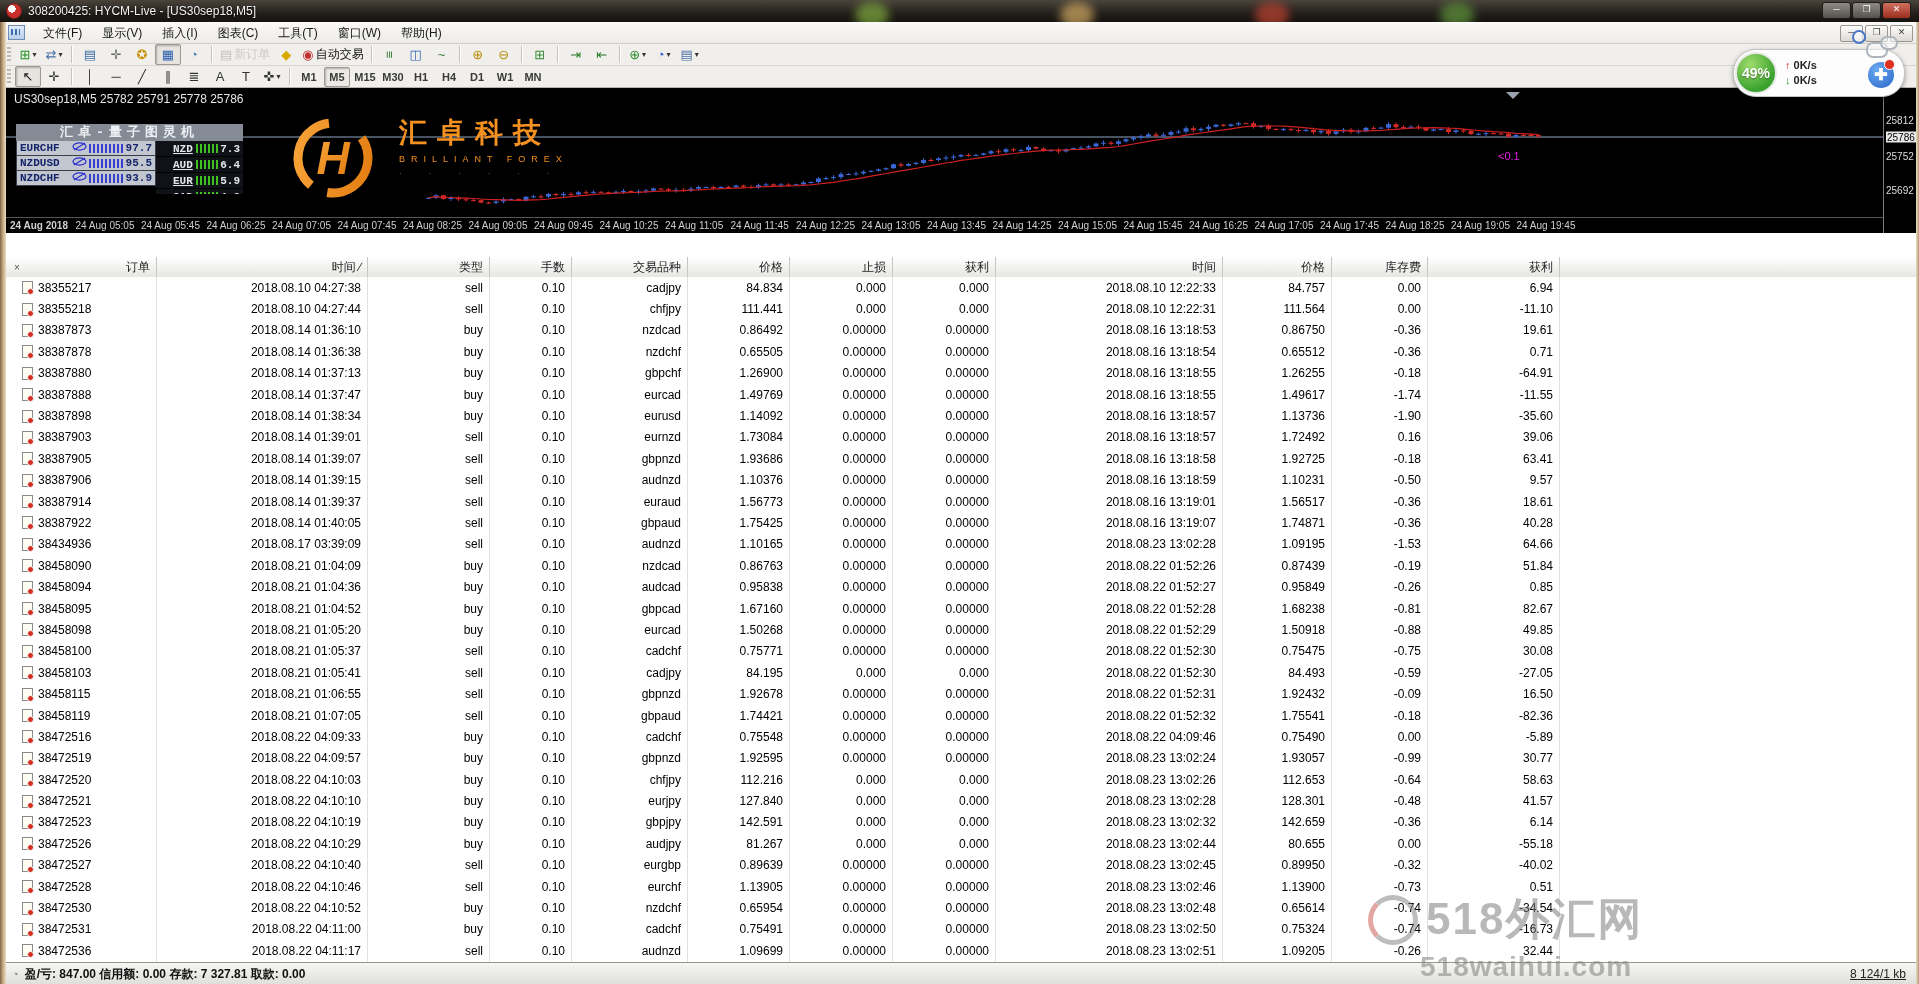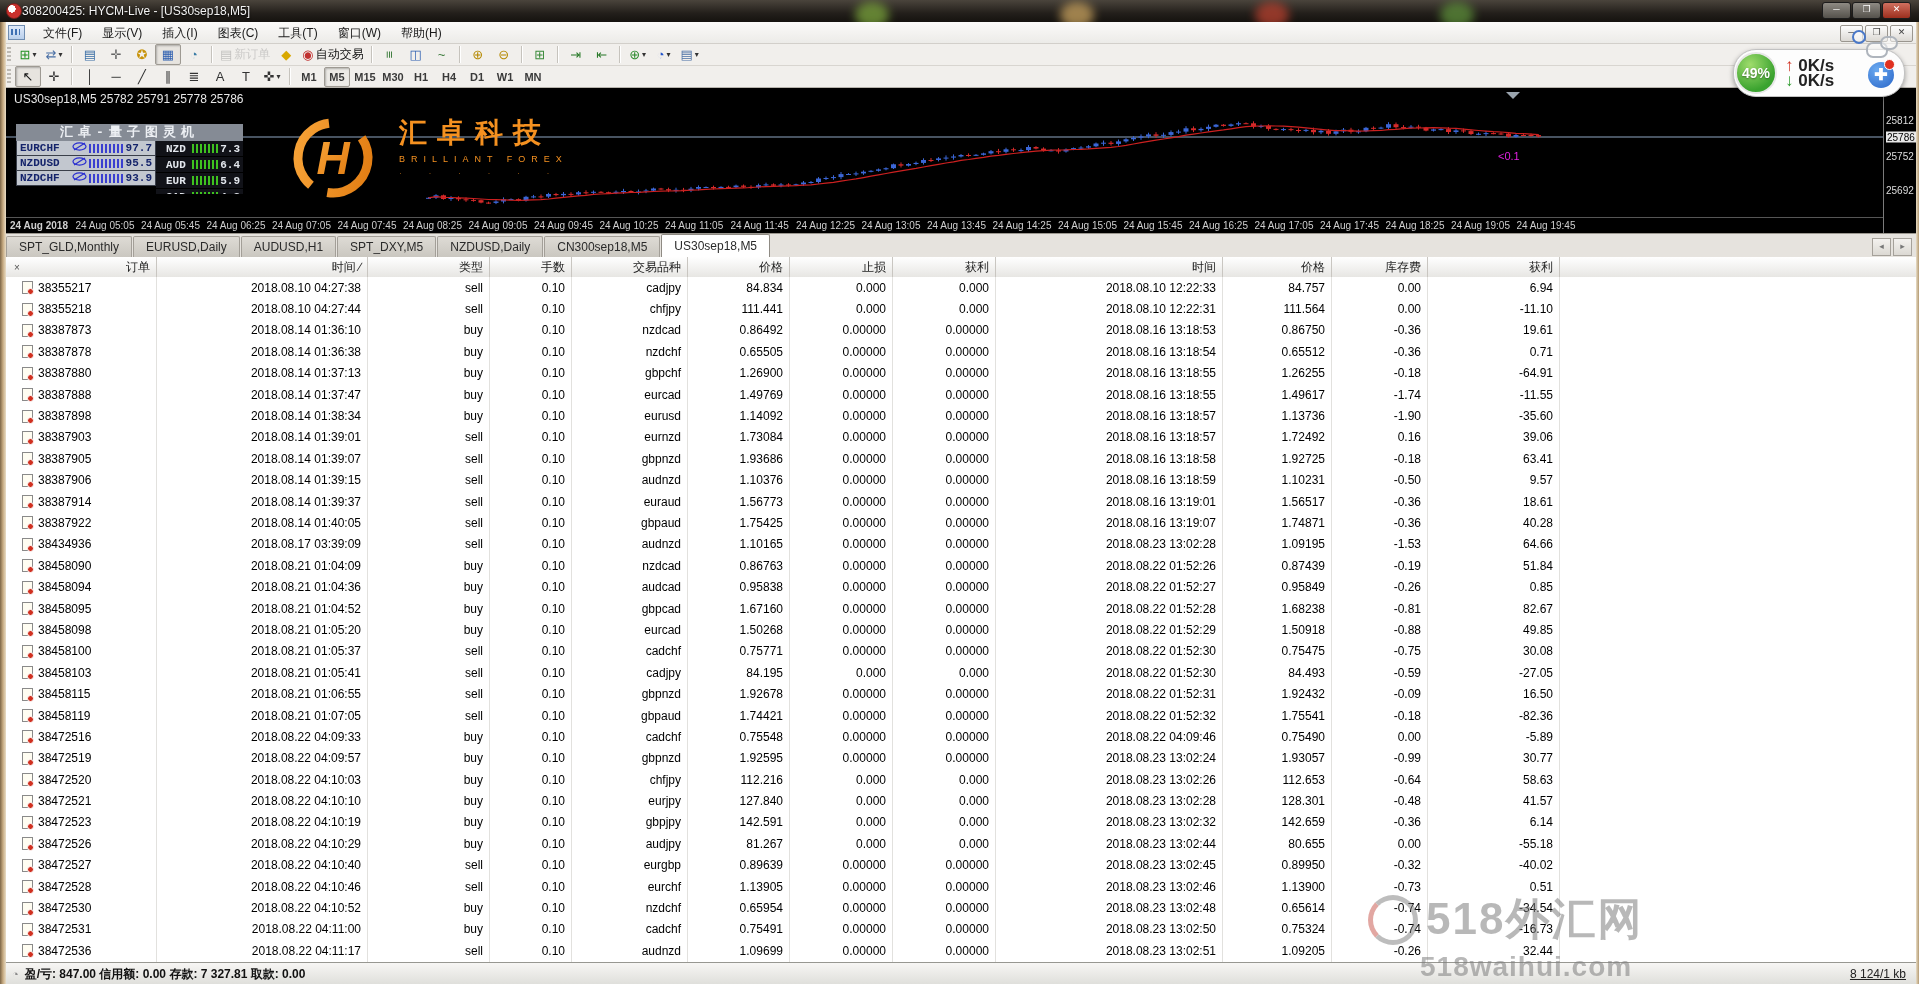--- a/index.html
+++ b/index.html
@@ -3,21 +3,21 @@
 <meta charset="utf-8">
 <style>
   html,body{margin:0;padding:0;background:#fff;font-family:"Liberation Sans",sans-serif;}
   #app{position:relative;width:1919px;height:984px;overflow:hidden;background:#fff;}
   
   .frame-left{position:absolute;left:0;top:22px;bottom:0;width:6px;background:linear-gradient(90deg,#7d6647,#c7ab82,#e9ddc6);z-index:40;}
   .frame-right{position:absolute;right:0;top:22px;bottom:0;width:3px;background:linear-gradient(90deg,#e9ddc6,#b39a73);z-index:40;}
   
   .titlebar{position:absolute;left:0;top:0;width:100%;height:22px;background:linear-gradient(180deg,#4a443c,#231f1b 60%,#15120f);overflow:hidden;color:#fff;}
   .titlebar .blob{position:absolute;top:2px;width:34px;height:26px;border-radius:50%;filter:blur(5px);opacity:.75;}
-  .title-inner{position:absolute;left:6px;top:0;height:22px;display:flex;align-items:center;z-index:2;}
+  .title-inner{position:absolute;left:6px;top:0;height:22px;display:flex;align-items:center;gap:6px;z-index:2;}
   .app-icon{width:14px;height:14px;border-radius:50%;background:radial-gradient(circle at 35% 35%,#fff 0 28%,#c9302c 30% 100%);border:1px solid #7a1f1c;}
   .title-text{font-size:12px;color:#f2f2f2;text-shadow:0 1px 2px #000;white-space:nowrap;}
   .win-controls{position:absolute;right:8px;top:2px;display:flex;gap:1px;z-index:3;}
   .win-btn{width:27px;height:15px;border:1px solid #1c1c1c;border-radius:3px;background:linear-gradient(180deg,#8e8a83,#55524c);color:#fff;font-size:9px;line-height:13px;text-align:center;}
   .win-btn.close{background:linear-gradient(180deg,#d0705f,#9c2f1e);}
   
   .menubar{position:absolute;left:0;top:22px;width:100%;height:22px;background:linear-gradient(180deg,#fbfaf9,#ecebe8);border-bottom:1px solid #d2cfca;display:flex;align-items:center;padding-left:6px;box-sizing:border-box;}
   .mdi-icon{width:15px;height:13px;border:1px solid #6f8cb0;background:linear-gradient(180deg,#dfeafa,#b9cfeb);margin:0 8px 0 2px;position:relative;}
   .mdi-icon::after{content:"";position:absolute;left:2px;top:3px;width:9px;height:6px;background:repeating-linear-gradient(90deg,#3d6fb2 0 2px,transparent 2px 4px);}
   .menu-item{font-size:12px;color:#1a1a1a;padding:3px 10px;cursor:default;}
@@ -52,21 +52,21 @@
   .qpanel-header{height:17px;background:#858b95;color:#eceff3;font-size:13px;font-weight:bold;letter-spacing:5px;text-align:center;line-height:17px;}
   .qcols{display:flex;}
   .qleft{width:140px;}
   .qrow{height:15px;display:flex;align-items:center;background:#c2c7cf;border:1px solid #3a3f4a;border-top:none;box-sizing:border-box;font-size:11px;font-weight:bold;color:#15246b;}
   .qrow .sym{padding-left:3px;width:52px;}
   .eye{width:15px;height:9px;margin-right:2px;}
   .bluebars{width:36px;height:9px;background:repeating-linear-gradient(90deg,#3a3fd0 0 2px,#c2c7cf 2px 4px);}
   .qrow .val{flex:1;text-align:right;padding-right:3px;}
   .qright{width:87px;height:53px;overflow:hidden;}
   .qrow2{height:15px;display:flex;align-items:center;background:rgba(18,20,26,.92);font-size:11px;font-weight:bold;color:#e2e6ec;border-bottom:1px solid #000;}
-  .qrow2 .cur{width:28px;padding-left:10px;}
+  .qrow2 .cur{width:28px;padding-left:17px;text-decoration:underline;}
   .greenbars{width:30px;height:9px;background:repeating-linear-gradient(90deg,#3ec21f 0 2px,rgba(18,20,26,0) 2px 4px);}
   .qrow2 .val{flex:1;text-align:right;padding-right:3px;}
   
   .logo{position:absolute;left:283px;top:26px;z-index:4;display:flex;align-items:flex-start;}
   .brand{margin-left:22px;}
   .brand-name{color:#f59120;font-size:28px;font-weight:bold;letter-spacing:10px;}
   .brand-sub{color:#f59120;font-size:9px;letter-spacing:6px;margin-top:2px;}
   .brand-tag{color:rgba(245,145,32,.55);font-size:9px;letter-spacing:12px;margin-top:4px;}
   
   .tabsrow{position:absolute;left:6px;top:233px;width:1910px;height:24px;background:#e6e3de;border-top:1px solid #9b978f;display:flex;align-items:flex-end;}
@@ -92,21 +92,21 @@
   .status-icon{color:#8a8a8a;margin:0 6px 0 6px;font-size:11px;font-weight:normal;}
   .status-right{position:absolute;right:10px;font-weight:normal;color:#222;text-decoration:underline;}
   
   .watermark{position:absolute;left:1368px;top:890px;z-index:60;color:rgba(125,125,125,.55);pointer-events:none;}
   .wm1{font-size:44px;font-weight:bold;letter-spacing:2px;display:flex;align-items:center;gap:8px;}
   .wm-ring{width:40px;height:40px;border:5px solid rgba(125,125,125,.5);border-left-color:rgba(190,60,50,.45);border-radius:50%;flex:none;}
   .wm2{font-size:28px;font-weight:bold;margin:2px 0 0 52px;letter-spacing:1px;}
   
   .gauge-widget{position:absolute;left:1733px;top:49px;width:170px;height:46px;background:#fdfdfd;border:1px solid #c2c2c2;border-radius:23px;box-shadow:0 2px 5px rgba(0,0,0,.35);z-index:80;display:flex;align-items:center;}
   .gauge-circle{width:42px;height:42px;margin-left:1px;border-radius:50%;background:radial-gradient(circle at 35% 28%,#9fdc6c,#3aa32f 70%);border:2px solid #e8e8e8;color:#fff;font-size:14px;font-weight:bold;display:flex;align-items:center;justify-content:center;text-shadow:0 1px 2px rgba(0,0,0,.4);box-sizing:border-box;}
-  .speeds{margin-left:8px;font-size:17px;font-weight:bold;color:#222;line-height:15px;}
+  .speeds{margin-left:8px;font-size:11px;font-weight:bold;color:#222;line-height:15px;}
   .speeds .up{color:#d03020;} .speeds .dn{color:#2a9a2a;}
   .plus-circle{position:absolute;right:10px;top:12px;width:26px;height:26px;border-radius:50%;background:radial-gradient(circle at 35% 30%,#6aa9f0,#2a66c8);color:#fff;font-size:16px;font-weight:bold;text-align:center;line-height:25px;}
   .plus-dot{position:absolute;right:9px;top:9px;width:9px;height:9px;border-radius:50%;background:#e03020;border:1px solid #fff;}
   .chat-bubbles{position:absolute;left:1866px;top:34px;z-index:81;}
   .bubble{position:absolute;border:2px solid #aeb4bc;border-radius:7px;background:rgba(255,255,255,.5);}
   .b1{width:18px;height:12px;left:0;top:8px;} .b2{width:14px;height:10px;left:14px;top:2px;}
   .ring-sm{position:absolute;left:1852px;top:30px;width:10px;height:10px;border:2px solid #4a78c8;border-radius:50%;z-index:81;background:rgba(255,255,255,.6);}
 </style>
 </head>
 <body>
@@ -677,33 +677,20 @@
         <span class="timelabel" style="left: 1117.5px;">24 Aug 15:45</span>
         <span class="timelabel" style="left: 1183px;">24 Aug 16:25</span>
         <span class="timelabel" style="left: 1248.5px;">24 Aug 17:05</span>
         <span class="timelabel" style="left: 1314px;">24 Aug 17:45</span>
         <span class="timelabel" style="left: 1379.5px;">24 Aug 18:25</span>
         <span class="timelabel" style="left: 1445px;">24 Aug 19:05</span>
         <span class="timelabel" style="left: 1510.5px;">24 Aug 19:45</span>
       </div>
   </div>
 
-  <div class="tabsrow" id="tabsrow">
-    <div class="tab">SPT_GLD,Monthly</div>
-      <div class="tab">EURUSD,Daily</div>
-      <div class="tab">AUDUSD,H1</div>
-      <div class="tab">SPT_DXY,M5</div>
-      <div class="tab">NZDUSD,Daily</div>
-      <div class="tab">CN300sep18,M5</div>
-      <div class="tab active">US30sep18,M5</div>
-      <div class="tab-arrows">
-      <span class="tab-arrow">◂</span>
-      <span class="tab-arrow">▸</span>
-    </div>
-  </div>
 
   <div class="thead" id="thead">
     <span class="panel-close">×</span>
   <div class="th">订单</div>
       <div class="th">时间 ∕</div>
       <div class="th">类型</div>
       <div class="th">手数</div>
       <div class="th">交易品种</div>
       <div class="th">价格</div>
       <div class="th">止损</div>

